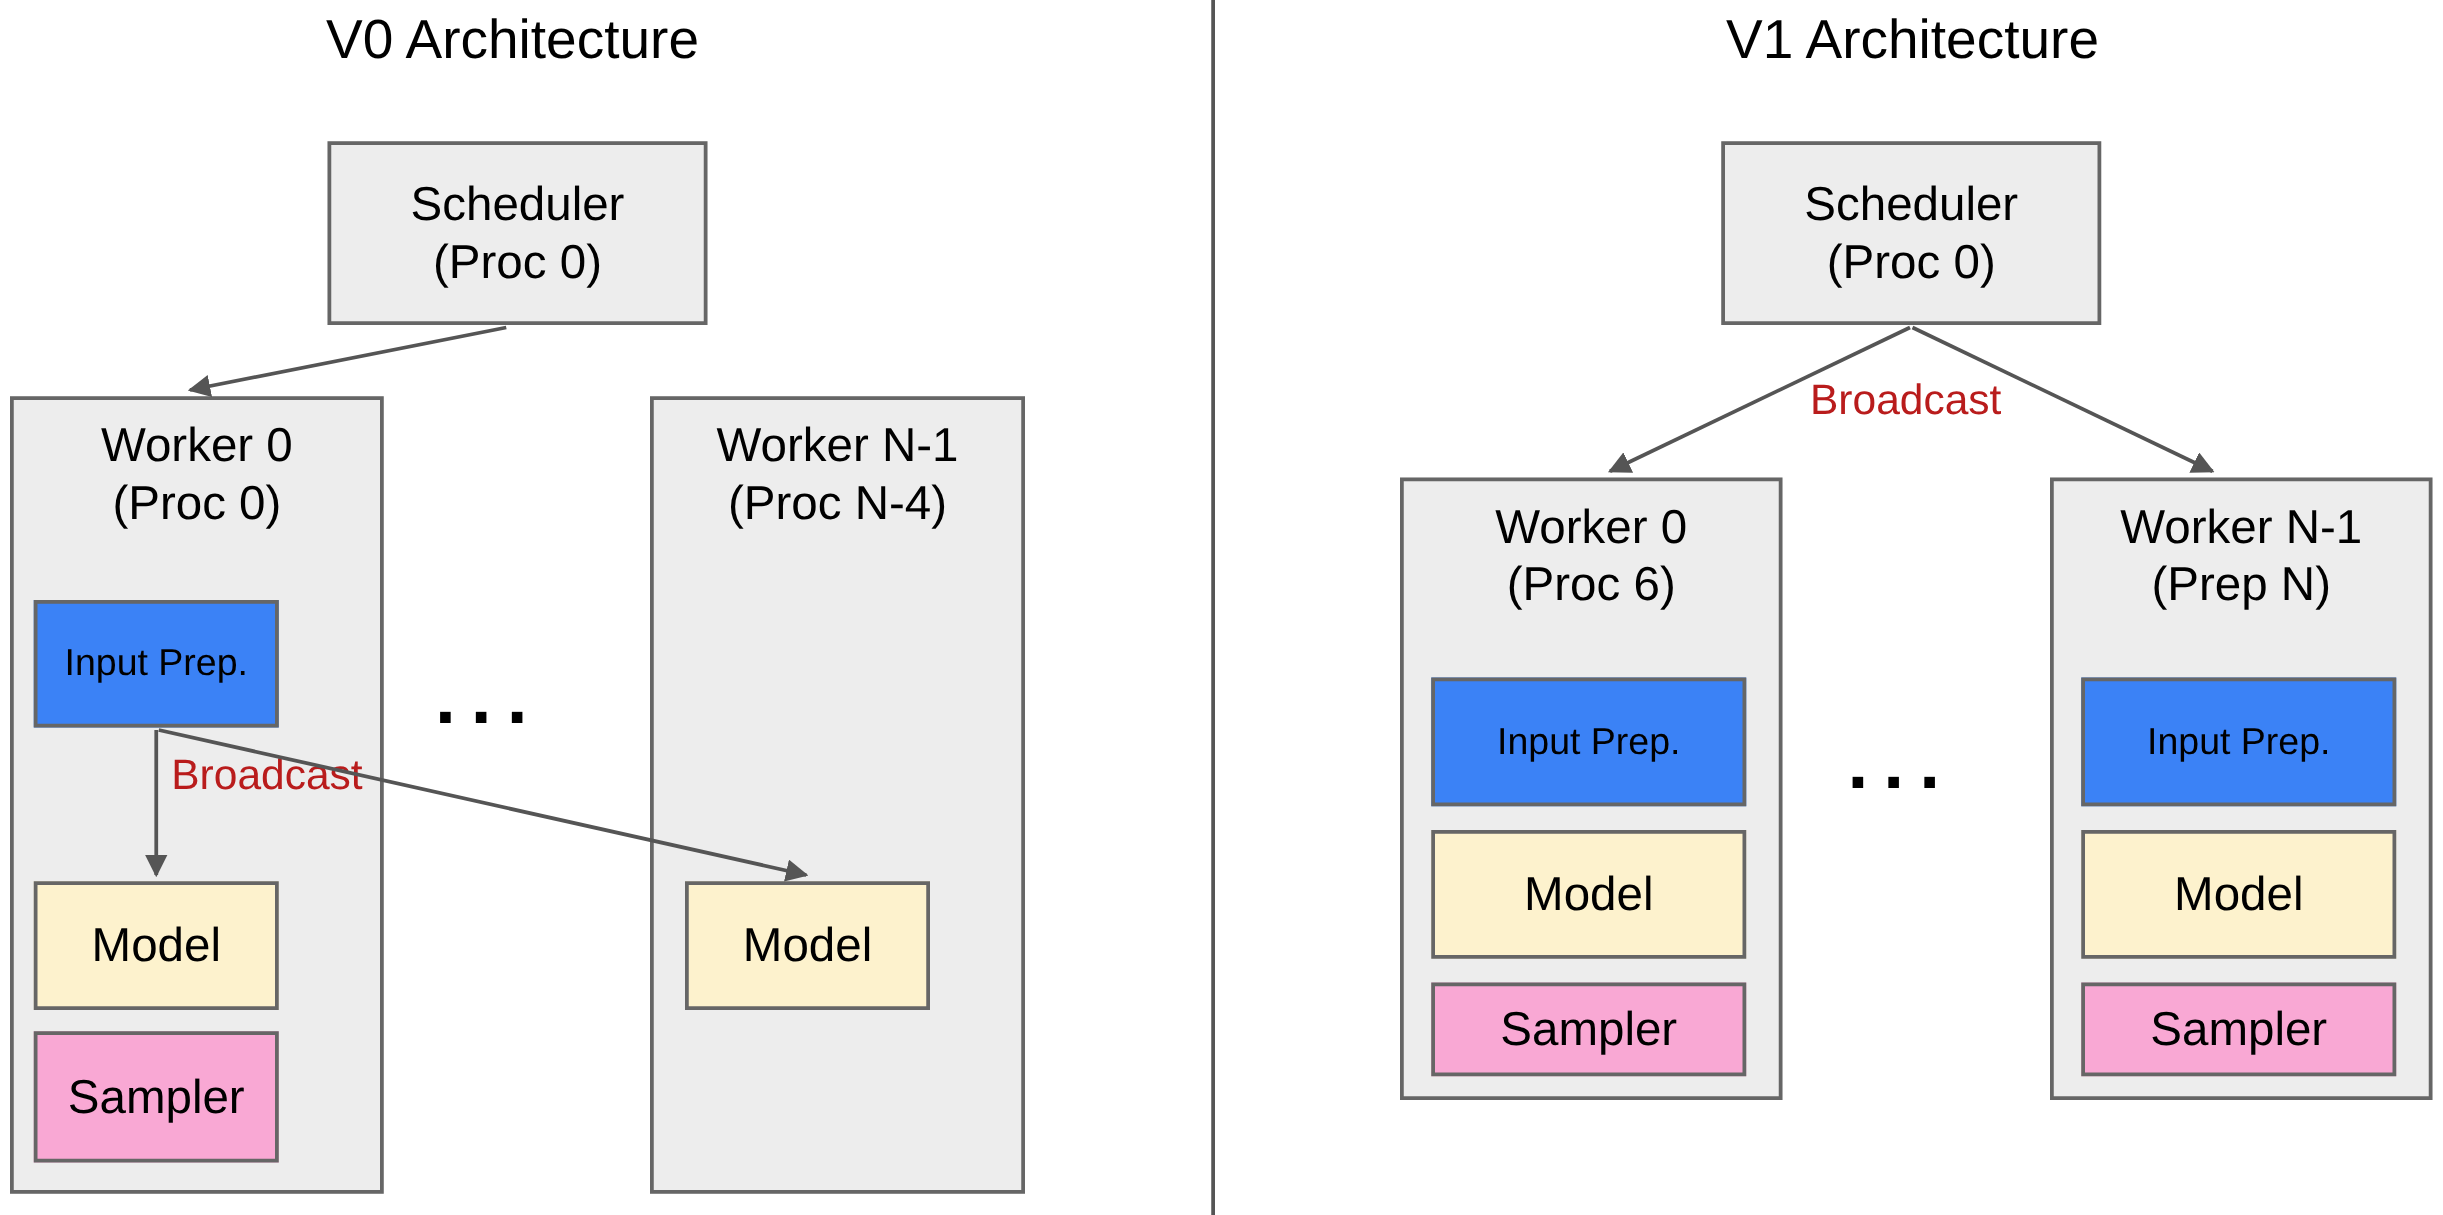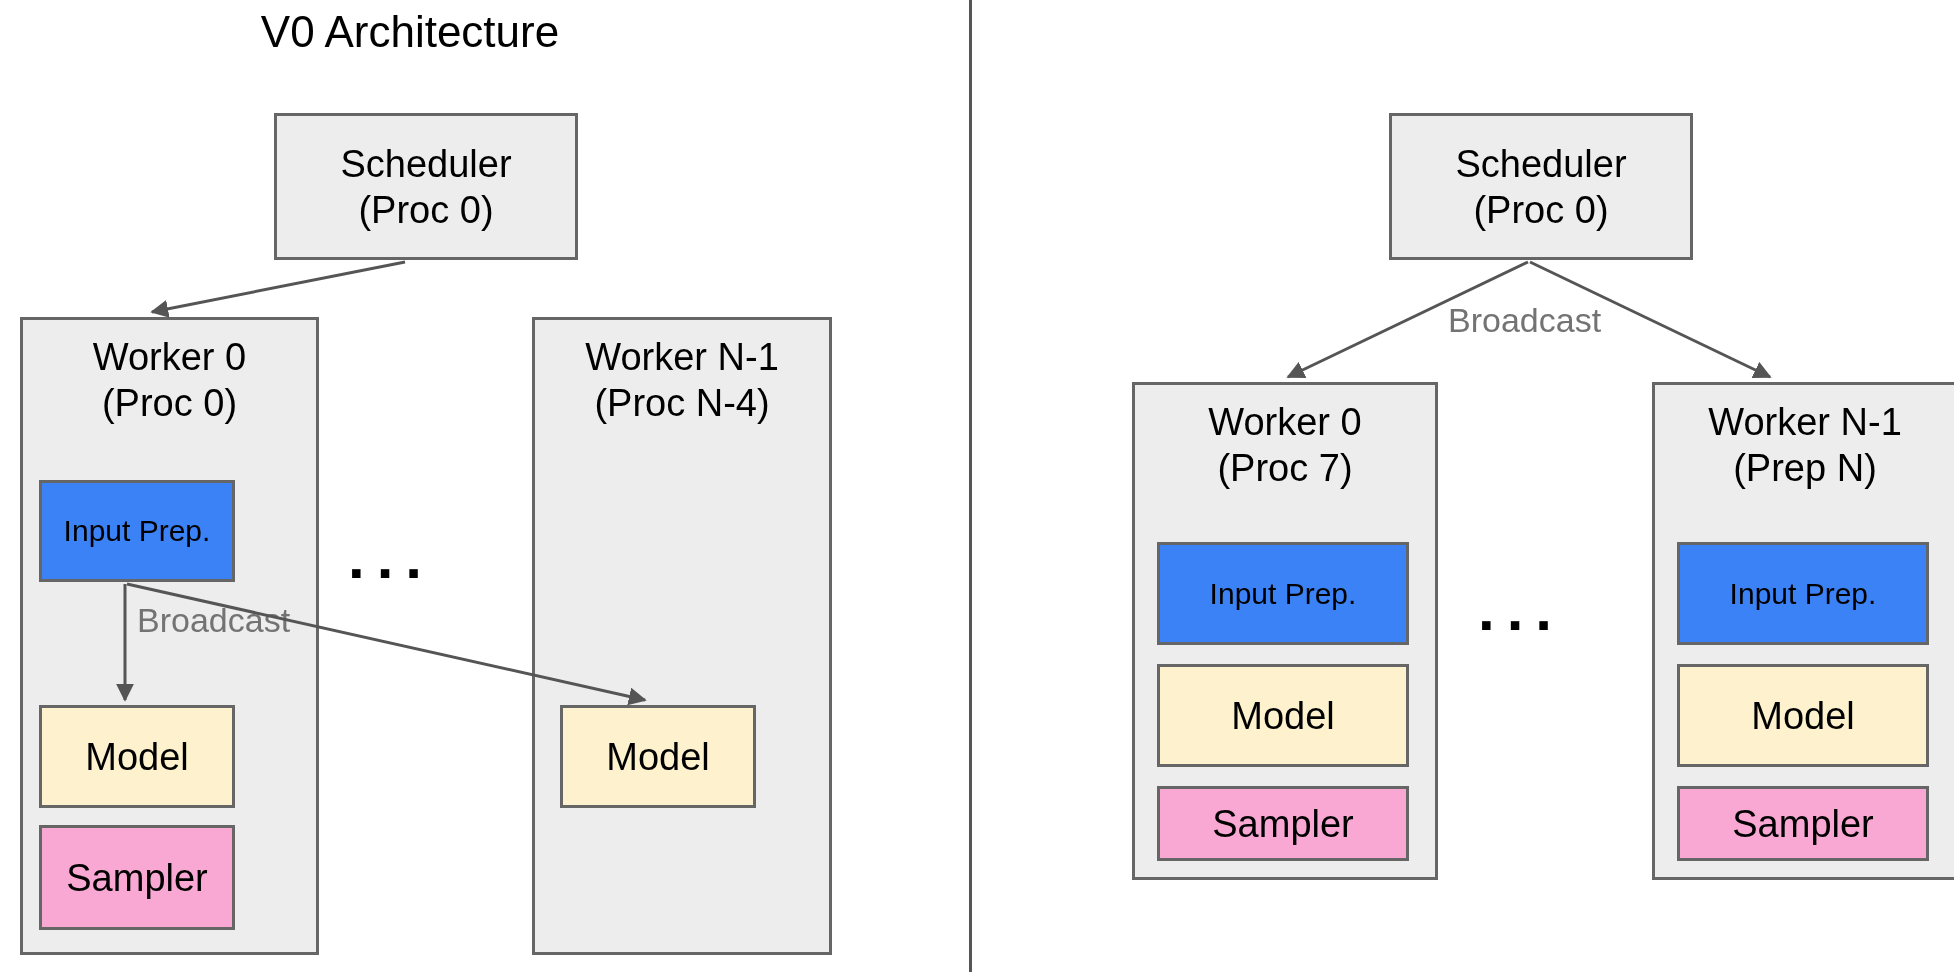--- a/index.html
+++ b/index.html
@@ -39,21 +39,20 @@
   }
   .box {
     position: absolute;
     box-sizing: border-box;
     border: 3px solid #666666;
     display: flex;
     flex-direction: column;
     align-items: center;
     justify-content: flex-start;
     text-align: center;
-    margin-left: 12px;
   }
   .box-gray   { background: #ededed; }
   .box-purple { background: #3b82f6; }
   .box-yellow { background: #fdf2cd; }
   .box-green  { background: #f9a8d4; }
 
   .box-label {
     font-size: 38px;
     line-height: 46px;
     white-space: nowrap;
@@ -82,21 +81,21 @@
     letter-spacing: 12px;
     font-weight: bold;
     color: #000000;
     white-space: nowrap;
   }
 
   .edge-label {
     position: absolute;
     font-size: 34px;
     line-height: 40px;
-    color: #737373;
+    color: #b91c1c;
     white-space: nowrap;
     text-align: right;
   }
 
   svg.arrows {
     position: absolute;
     left: 0;
     top: 0;
     width: 1954px;
     height: 972px;
@@ -153,30 +152,31 @@
   <div class="box box-yellow" style="left:548px; top:705px; width:196px; height:103px;">
     <div class="centered-label">
       <span class="box-label">Model</span>
     </div>
   </div>
 
   <div class="ellipsis" style="left:348px; top:528px;">...</div>
 
   <div class="edge-label" style="left:137px; top:600px;">Broadcast</div>
 
+  <div class="panel-title" style="left:1240px; top:6px; width:580px;">V1 Architecture</div>
 
   <div class="box box-gray" style="left:1377px; top:113px; width:304px; height:147px; justify-content:center;">
     <div class="box-label">Scheduler</div>
     <div class="box-label">(Proc 0)</div>
   </div>
 
   <div class="box box-gray" style="left:1120px; top:382px; width:306px; height:498px;">
     <div class="container-title">
       <div class="box-label">Worker 0</div>
-      <div class="box-label">(Proc 7)</div>
+      <div class="box-label">(Proc 6)</div>
     </div>
   </div>
 
   <div class="box box-purple" style="left:1145px; top:542px; width:252px; height:103px;">
     <div class="centered-label">
       <span class="box-label small">Input Prep.</span>
     </div>
   </div>
 
   <div class="box box-yellow" style="left:1145px; top:664px; width:252px; height:103px;">

